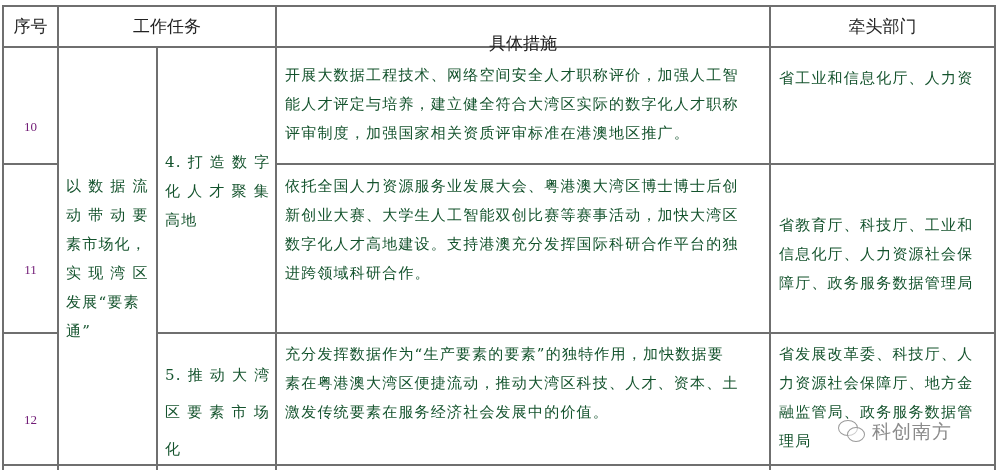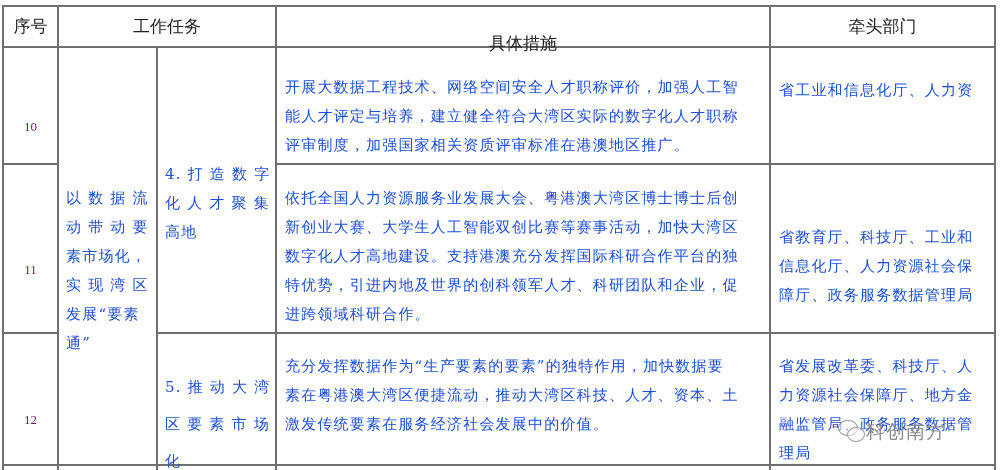--- a/index.html
+++ b/index.html
@@ -4,24 +4,24 @@
 <style>
   html, body { margin:0; padding:0; background:#ffffff; }
   body { width:1000px; height:470px; overflow:hidden; position:relative;
          font-family:"DejaVu Serif", "Liberation Serif", serif; color:#2b2b2b; }
   .line { position:absolute; background:#6f6f6f; }
   .cell { position:absolute; box-sizing:border-box; }
   .hdr { font-family:"DejaVu Sans", "Liberation Sans", sans-serif; font-size:17px;
          color:#222; display:flex; align-items:center; justify-content:center; }
   .num { font-family:"Liberation Serif", serif; font-size:13px; display:flex;
          align-items:center; justify-content:center; color:#701a75;margin-top:21px; }
-  .txt { font-size:15px; line-height:29px; letter-spacing:1.2px; color:#1d4ed8;margin-top:12px; }
+  .txt { font-size:15px; line-height:29px; letter-spacing:1.2px; color:#14532d; }
   .txt span { display:block; white-space:nowrap; }
   .wm { position:absolute; left:838px; top:417px; width:160px; height:30px;
-        display:flex; align-items:center; }
+        display:flex; align-items:center; gap:6px; }
   .wm-icon { width:28px; height:24px; position:relative; }
   .wm-icon .b1, .wm-icon .b2 { position:absolute; border:1.5px solid #9a9a9a; border-radius:50%; background:rgba(255,255,255,0.5);}
   .wm-icon .b1 { left:0; top:0; width:18px; height:14px; }
   .wm-icon .b2 { left:9px; top:7px; width:16px; height:13px; }
   .wm-text { font-family:"DejaVu Sans", sans-serif; font-size:19px; color:#8a8a8a;
              letter-spacing:1px; }
 </style>
 </head>
 <body>
 
@@ -85,21 +85,20 @@
 
 <div class="cell txt" style="left:285px;top:61px;width:480px;">
   <span>开展大数据工程技术、网络空间安全人才职称评价，加强人工智</span>
   <span>能人才评定与培养，建立健全符合大湾区实际的数字化人才职称</span>
   <span>评审制度，加强国家相关资质评审标准在港澳地区推广。</span>
 </div>
 <div class="cell txt" style="left:285px;top:172px;width:480px;">
   <span>依托全国人力资源服务业发展大会、粤港澳大湾区博士博士后创</span>
   <span>新创业大赛、大学生人工智能双创比赛等赛事活动，加快大湾区</span>
   <span>数字化人才高地建设。支持港澳充分发挥国际科研合作平台的独</span>
-  <span>特优势，引进内地及世界的创科领军人才、科研团队和企业，促</span>
   <span>进跨领域科研合作。</span>
 </div>
 <div class="cell txt" style="left:285px;top:340px;width:480px;">
   <span>充分发挥数据作为“生产要素的要素”的独特作用，加快数据要</span>
   <span>素在粤港澳大湾区便捷流动，推动大湾区科技、人才、资本、土</span>
   <span>激发传统要素在服务经济社会发展中的价值。</span>
 </div>
 
 <div class="cell txt" style="left:779px;top:64px;width:212px;">
   <span>省工业和信息化厅、人力资</span>

